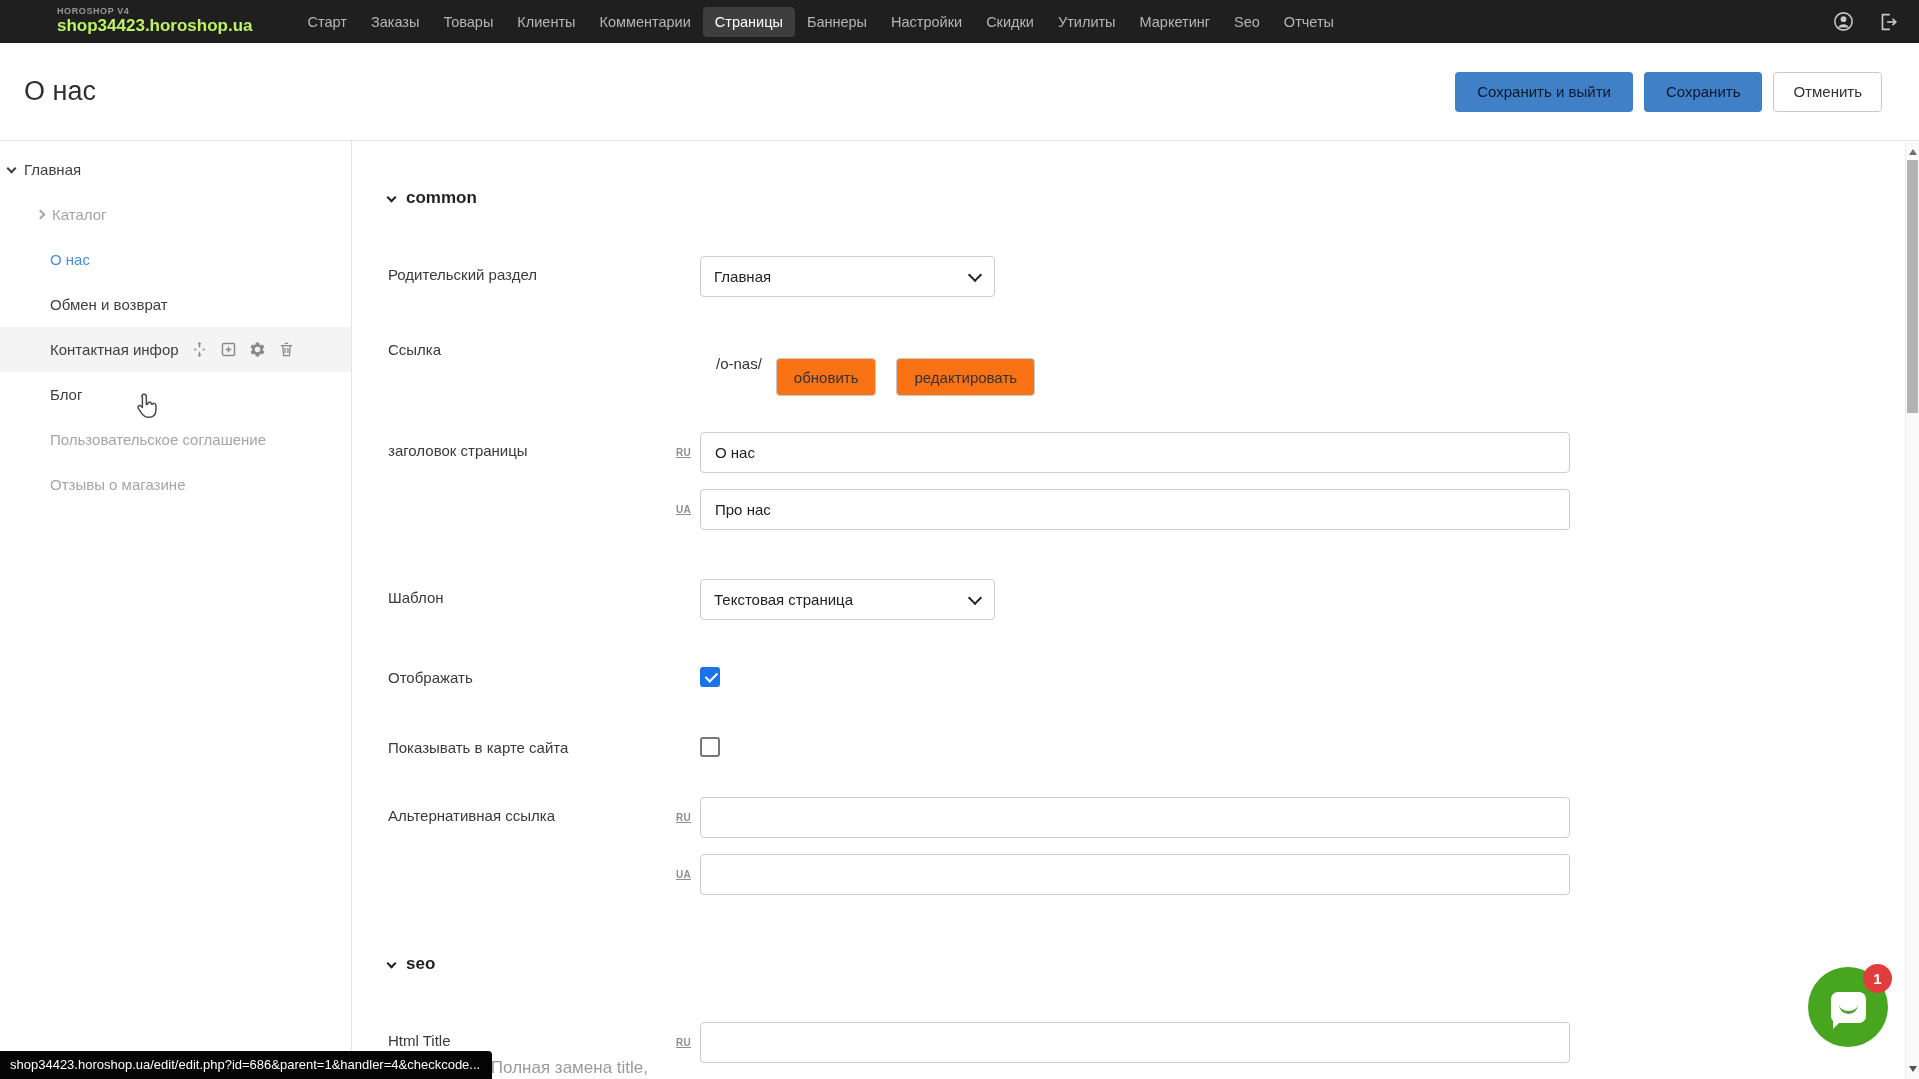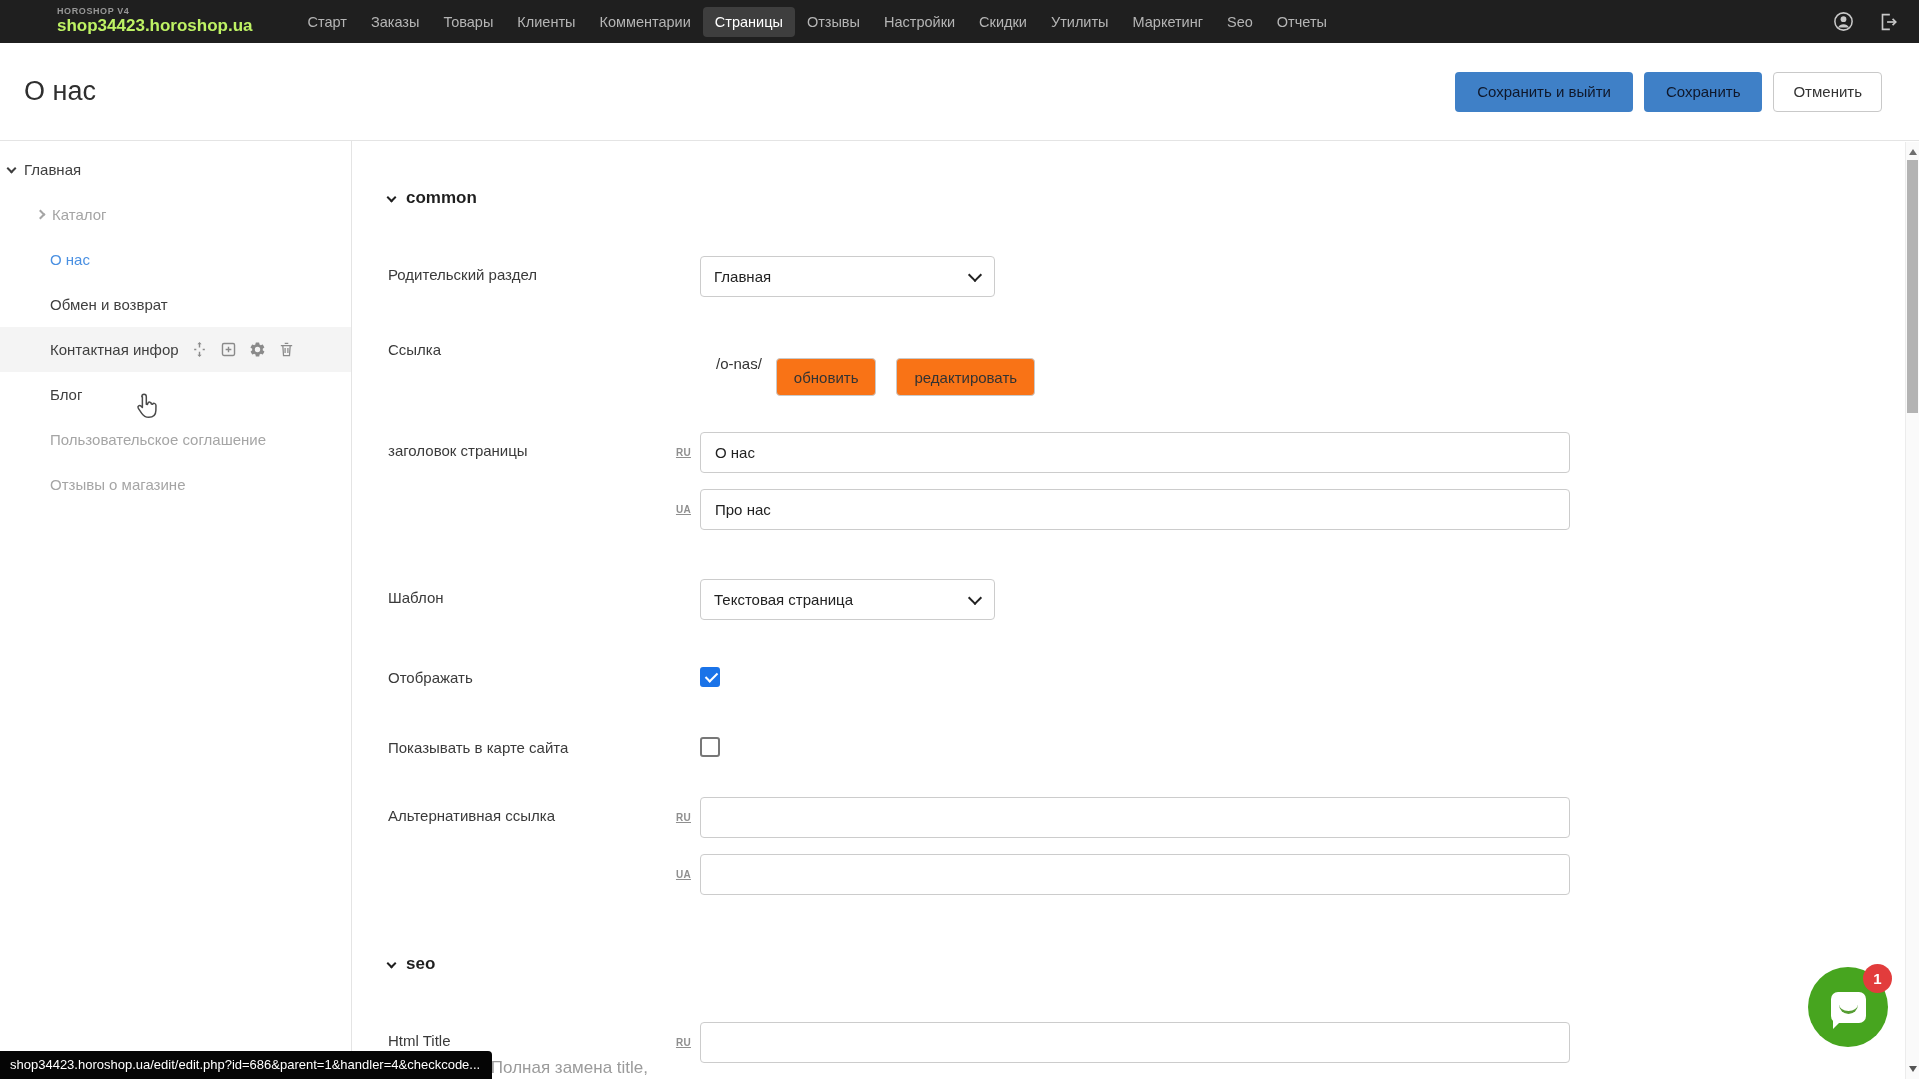--- a/index.html
+++ b/index.html
@@ -121,21 +121,21 @@
     <div class="brand-small">HOROSHOP V4</div>
     <div class="brand-main">shop34423.horoshop.ua</div>
   </div>
   <div class="topnav">
     <div class="topnav-item">Старт</div>
     <div class="topnav-item">Заказы</div>
     <div class="topnav-item">Товары</div>
     <div class="topnav-item">Клиенты</div>
     <div class="topnav-item">Комментарии</div>
     <div class="topnav-item active">Страницы</div>
-    <div class="topnav-item">Отзывы</div>
+    <div class="topnav-item">Баннеры</div>
     <div class="topnav-item">Настройки</div>
     <div class="topnav-item">Скидки</div>
     <div class="topnav-item">Утилиты</div>
     <div class="topnav-item">Маркетинг</div>
     <div class="topnav-item">Seo</div>
     <div class="topnav-item">Отчеты</div>
   </div>
   <div class="topbar-icons">
     <span>
       <svg width="23" height="23" viewBox="0 0 24 24" fill="none" stroke="currentColor" stroke-width="1.6">

